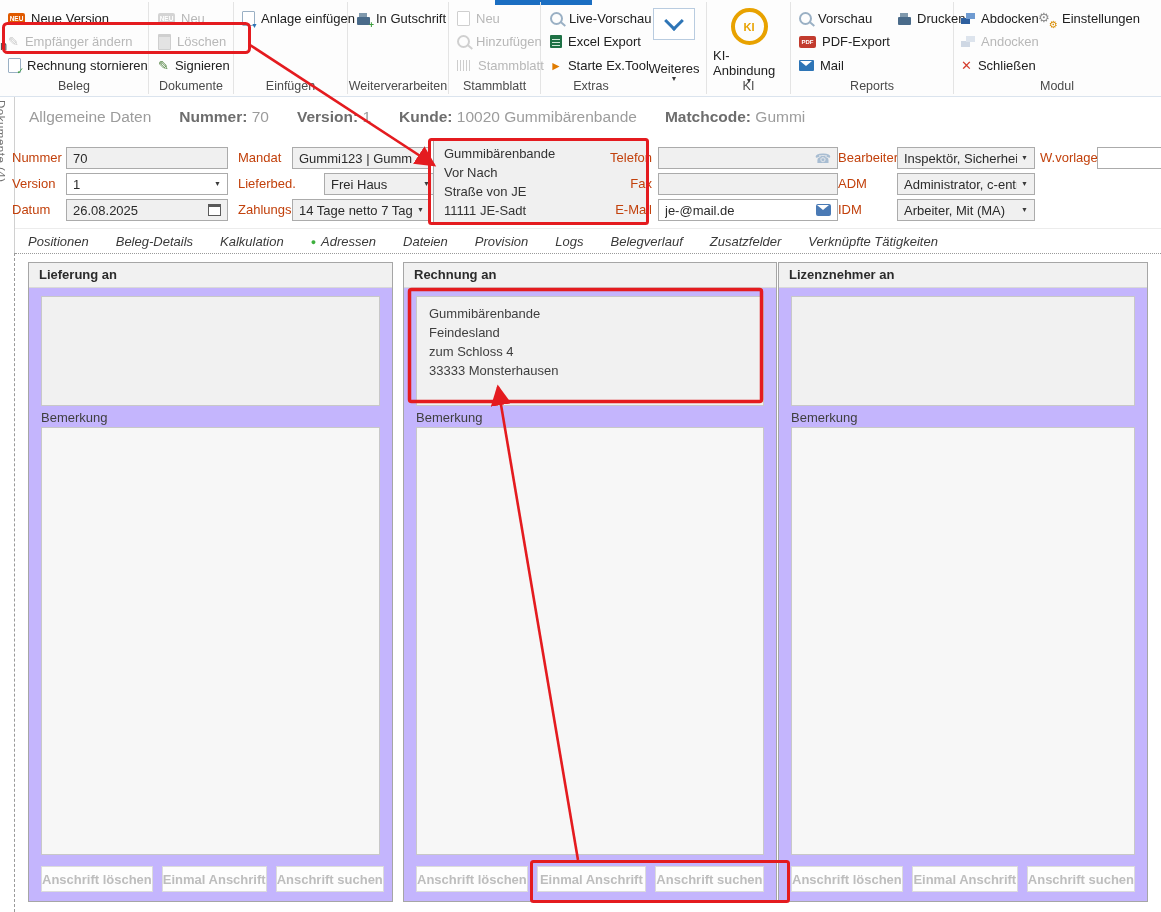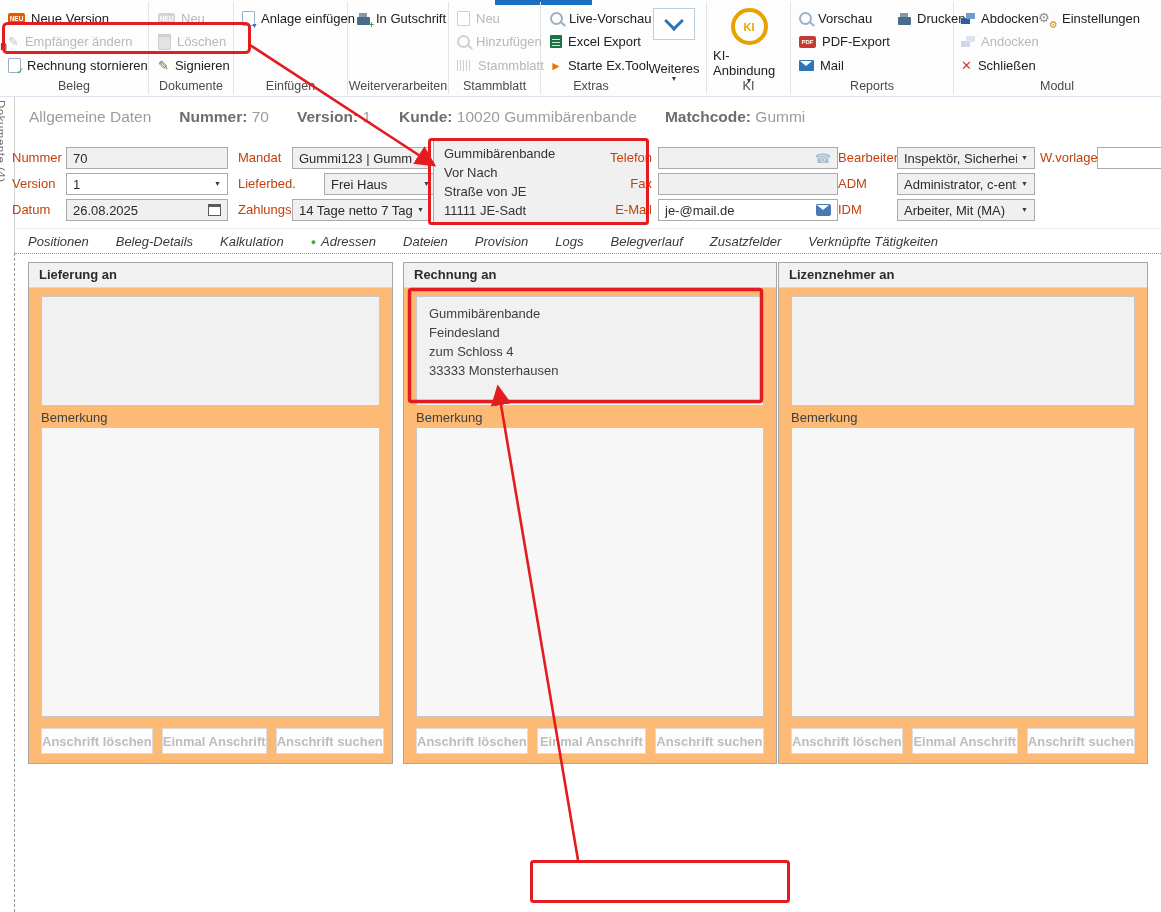--- a/index.html
+++ b/index.html
@@ -73,21 +73,21 @@
   .ic-email{width:15px;height:12px;background:#4a7ab5;border-radius:2px;position:relative;}
   .ic-email::after{content:"";position:absolute;top:1px;left:1px;border-left:6px solid transparent;border-right:6px solid transparent;border-top:5px solid #fff;}
   .addr-summary{position:absolute;left:433px;top:140px;width:215px;height:83px;box-sizing:border-box;border:1px solid #ababab;
         background:#f0f0f0;font-size:13px;color:#333;line-height:19px;padding:3px 10px;}
   
   .tabs{position:absolute;left:15px;top:228px;right:0;height:25px;border-top:1px solid #ececec;display:flex;align-items:center;gap:27px;padding-left:13px;font-size:13px;color:#3a3a3a;font-style:italic;}
   .tab{white-space:nowrap;cursor:default;}
   .tab .dot{color:#3daf3d;font-size:9px;margin-right:5px;vertical-align:1px;}
   .dotline{position:absolute;left:15px;top:253px;right:0;border-top:1px dotted #9a9a9a;}
   
-  .panel{position:absolute;top:262px;height:502px;background:#fdba74;border:1px solid #a6a6a6;box-sizing:border-box;}
+  .panel{position:absolute;top:262px;height:640px;background:#c4b5fd;border:1px solid #a6a6a6;box-sizing:border-box;}
   .phead{height:24px;background:#f1f1f1;border-bottom:1px solid #d9d9d9;font-weight:bold;font-size:13px;color:#2b2b2b;line-height:24px;padding-left:10px;}
   .paddr{position:absolute;left:12px;right:12px;top:33px;height:110px;background:#f1f1f1;border:1px solid #c8c8c8;box-sizing:border-box;
          padding:7px 12px;font-size:13px;color:#3f3f3f;line-height:19px;}
   .bemlabel{position:absolute;left:12px;top:147px;font-size:13px;color:#3f3f3f;}
   .pbem{position:absolute;left:12px;right:12px;top:164px;bottom:46px;background:#f7f7f7;border:1px solid #c8c8c8;}
   .pbtns{position:absolute;left:12px;right:12px;bottom:9px;height:26px;display:flex;gap:9px;}
   .pbtn{flex:1;border:1px solid #dcdcdc;background:#fdfdfd;color:#bdbdbd;font-size:13px;display:flex;align-items:center;justify-content:center;white-space:nowrap;font-weight:bold;}
   
   .anno{position:absolute;left:0;top:0;width:1161px;height:912px;pointer-events:none;z-index:50;}
 </style>

